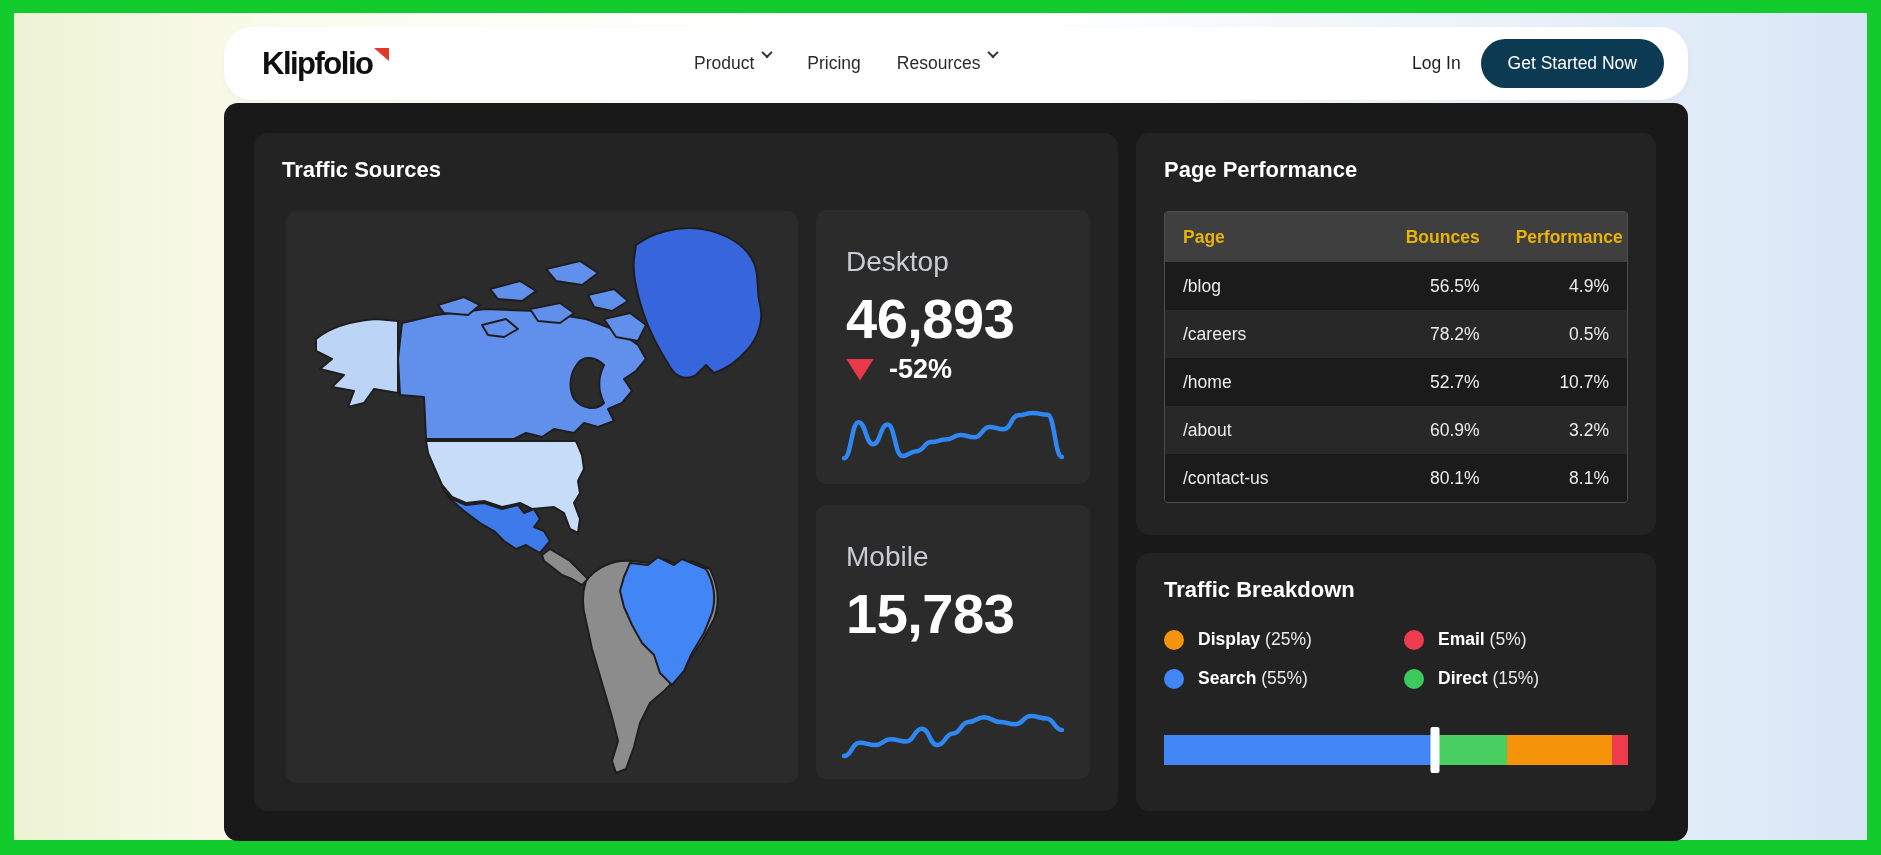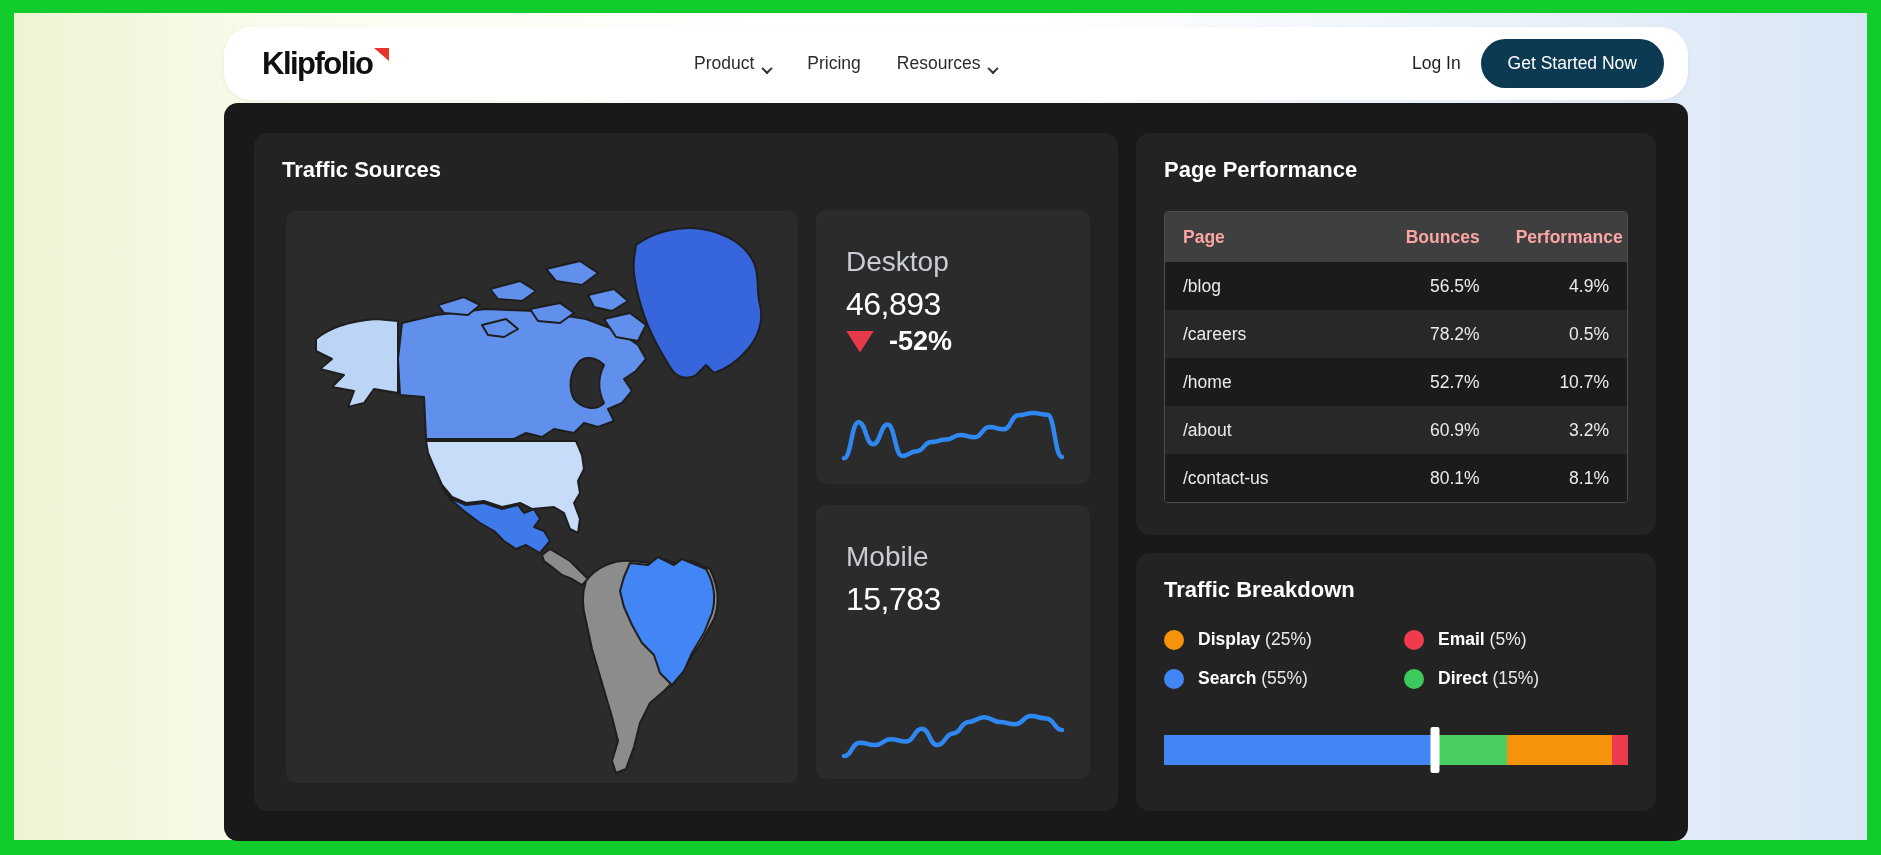--- a/index.html
+++ b/index.html
@@ -12,21 +12,21 @@
 
   
   .topbar { position:absolute; left:210px; top:14px; width:1464px; height:73px;
     background:#ffffff; border-radius:28px; display:flex; align-items:center;
     padding:0 24px 0 38px; box-shadow:0 2px 6px rgba(0,0,0,.04); }
   .logo { display:flex; align-items:flex-start; cursor:pointer; }
   .logo-text { font-size:31px; font-weight:700; letter-spacing:-1.5px; color:#101010; }
   .logo-mark { width:16px; height:14px; margin:2px 0 0 1px;
     clip-path:polygon(0 0,100% 0,100% 100%); background:#e8352c; }
   .nav { display:flex; align-items:center; gap:36px; margin:0 auto; transform:translateX(-55px); }
-  .nav-item { display:flex; align-items:flex-end; gap:9px; font-size:17.5px; font-weight:500; color:#2b2b2b; cursor:pointer; }
+  .nav-item { display:flex; align-items:flex-start; gap:9px; font-size:17.5px; font-weight:500; color:#2b2b2b; cursor:pointer; }
   .chev { width:8px; height:8px; border-right:2px solid #2f2f2f; border-bottom:2px solid #2f2f2f;
     transform:rotate(45deg) translate(-1px,-1px); margin-top:-3px; }
   .topbar-right { display:flex; align-items:center; gap:20px; }
   .login { font-size:17.5px; font-weight:500; color:#1d1d1d; cursor:pointer; }
   .cta { border:none; border-radius:26px; padding:14px 27px; font-family:inherit;
     font-size:17.5px; font-weight:400; color:#ffffff; background:#0c3a52; cursor:pointer; }
 
   
   .dashboard { position:absolute; left:210px; top:90px; width:1464px; height:738px;
     background:#191919; border-radius:14px; }
@@ -36,33 +36,33 @@
   .panel-traffic { left:30px; top:30px; width:864px; height:678px; }
   .map-card { position:absolute; left:32px; top:78px; width:512px; height:572px;
     background:#2b2b2b; border-radius:10px; overflow:hidden; }
   .map-card svg { display:block; width:100%; height:100%; }
 
   .stat-card { position:absolute; left:562px; width:274px; height:274px;
     background:#2b2b2b; border-radius:10px; padding:36px 30px 0 30px; }
   .stat-card.first { top:77px; }
   .stat-card.second { top:372px; }
   .stat-label { font-size:28px; color:#c9cdd3; }
-  .stat-value { font-size:32px; font-weight:400; color:#ffffff; margin-top:8px; letter-spacing:-.5px; }
+  .stat-value { font-size:56px; font-weight:700; color:#ffffff; margin-top:8px; letter-spacing:-.5px; }
   .stat-delta { display:flex; align-items:center; gap:15px; margin-top:3px; }
   .tri { width:28px; height:22px; clip-path:polygon(50% 100%,0 0,100% 0); background:#e8394a; }
   .tri.up { clip-path:polygon(50% 0,0 100%,100% 100%); background:#3dc95b; }
   .delta-text { font-size:27px; font-weight:700; color:#ffffff; }
   .spark { position:absolute; left:24px; bottom:16px; }
 
   .panel-perf { left:912px; top:30px; width:520px; height:402px; }
   .perf-table { position:absolute; left:28px; top:78px; width:464px;
     border:1px solid #4d4d4d; border-radius:4px; overflow:hidden; }
   table { width:100%; border-collapse:collapse; table-layout:fixed; }
   th,td { font-size:17.5px; color:#ececec; padding:0 18px; height:48px; text-align:right; }
-  th { height:50px; font-weight:700; color:#fca5a5; background:#3f3f3f; }
+  th { height:50px; font-weight:700; color:#eab308; background:#3f3f3f; }
   th:first-child, td:first-child { text-align:left; width:44%; }
   tbody tr:nth-child(odd) { background:#1b1b1b; }
   tbody tr:nth-child(even) { background:#282828; }
 
   .panel-breakdown { left:912px; top:450px; width:520px; height:258px; }
   .legend { position:absolute; left:28px; top:76px; display:grid;
     grid-template-columns:240px 1fr; row-gap:18px; }
   .legend-item { display:flex; align-items:center; gap:14px; font-size:17.5px; color:#e9e9e9; }
   .legend-dot { width:20px; height:20px; border-radius:50%; flex:none; }
   .legend-label { font-weight:700; color:#ffffff; }

